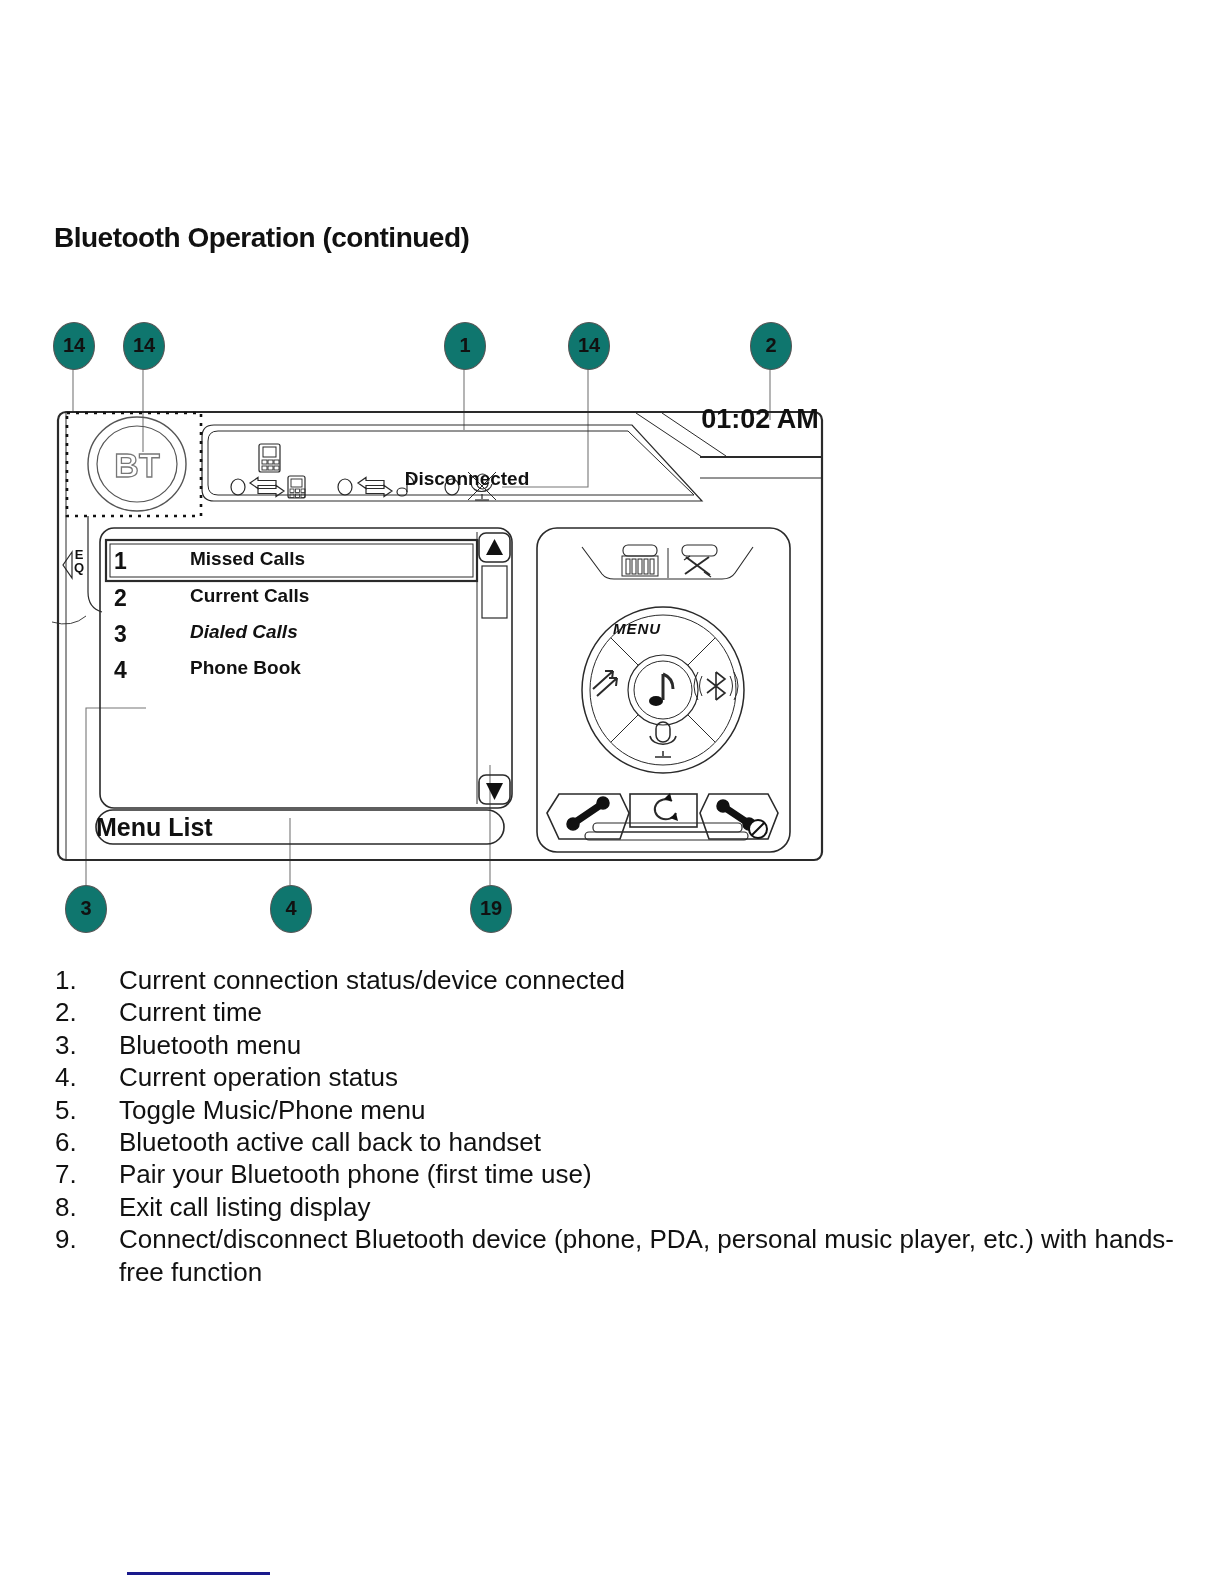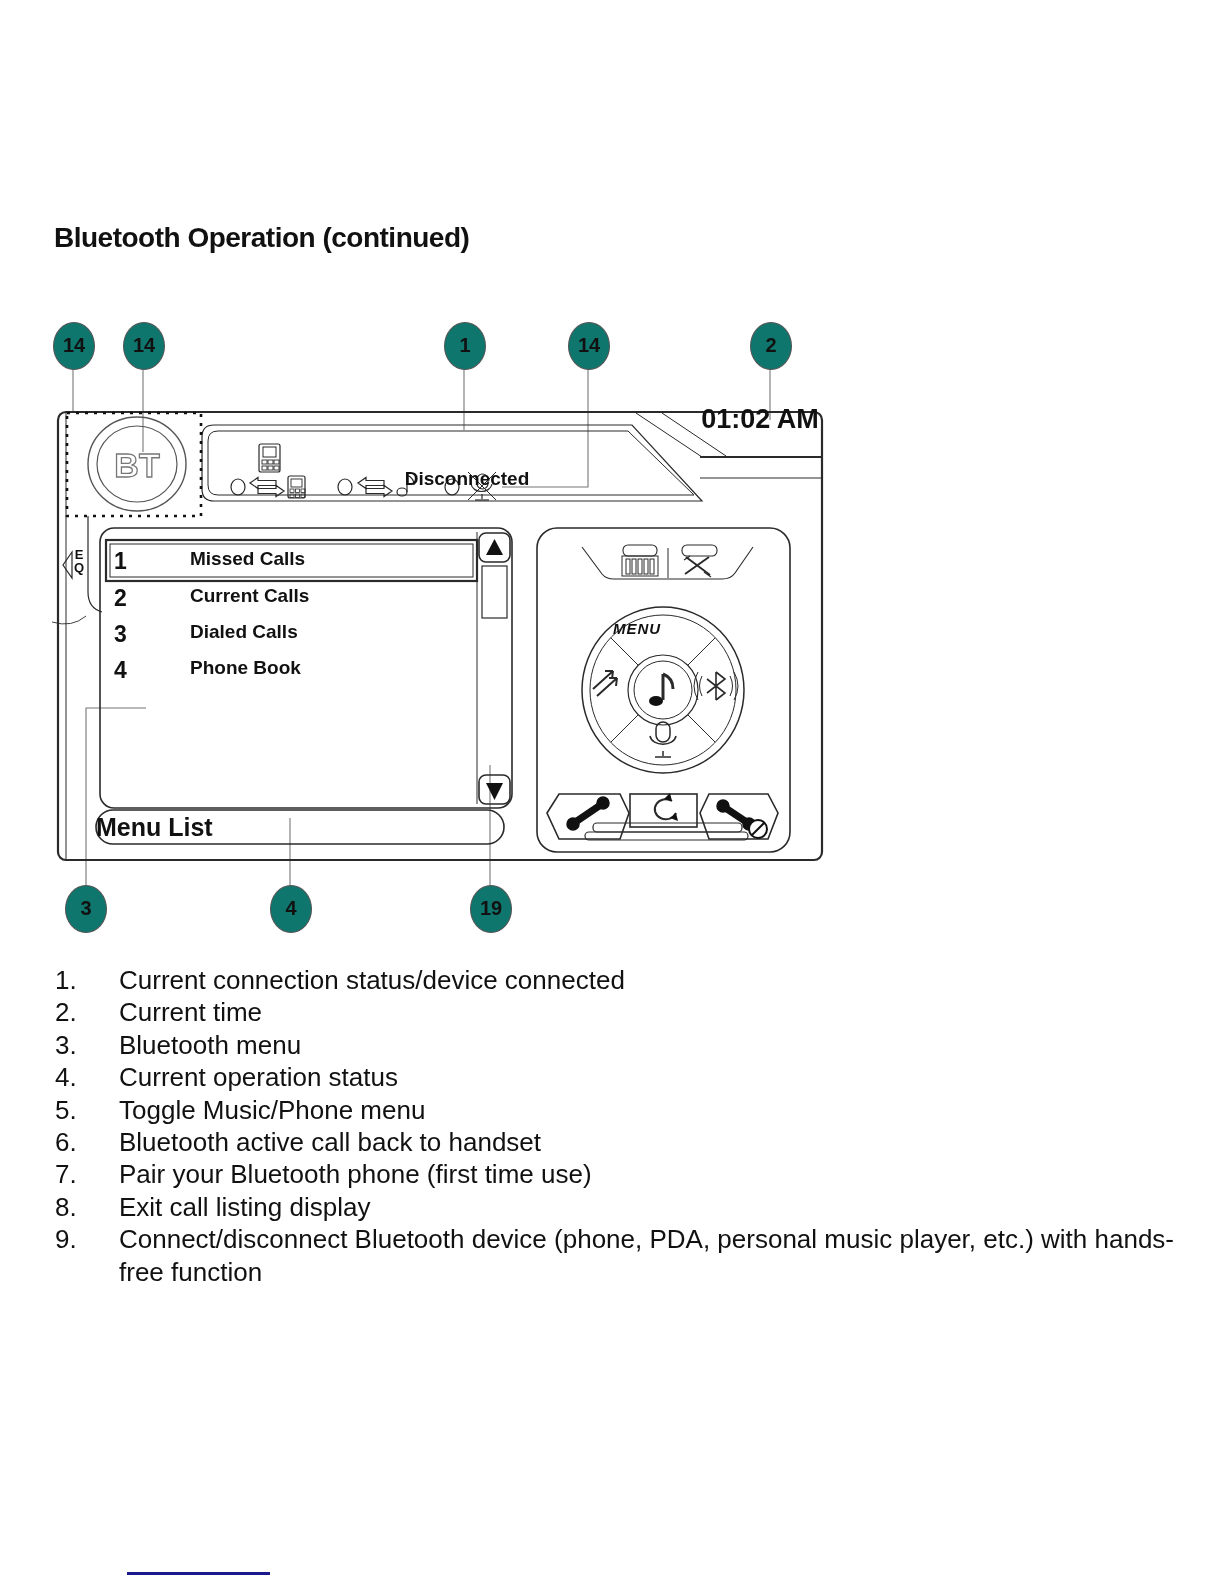--- a/index.html
+++ b/index.html
@@ -219,21 +219,21 @@
 <div class="txt eq">
   <div>E</div>
   <div>Q</div>
 </div>
 
 <div class="txt menu-num" style="left:114px;top:548px;">1</div>
 <div class="txt menu-label" style="left:190px;top:548px;">Missed Calls</div>
 <div class="txt menu-num" style="left:114px;top:585px;">2</div>
 <div class="txt menu-label" style="left:190px;top:585px;">Current Calls</div>
 <div class="txt menu-num" style="left:114px;top:621px;">3</div>
-<div class="txt menu-label" style="left:190px;top:621px;">Dialed Calls</div>
+<div class="txt menu-label" style="left:190px;top:621px;font-style:italic;">Dialed Calls</div>
 <div class="txt menu-num" style="left:114px;top:657px;">4</div>
 <div class="txt menu-label" style="left:190px;top:657px;">Phone Book</div>
 
 <div class="txt menu-list-bar">Menu List</div>
 <div class="txt menu-pad-label">MENU</div>
 
 <div class="bubble" style="left:53px;top:322px;">14</div>
 <div class="bubble" style="left:123px;top:322px;">14</div>
 <div class="bubble" style="left:444px;top:322px;">1</div>
 <div class="bubble" style="left:568px;top:322px;">14</div>

